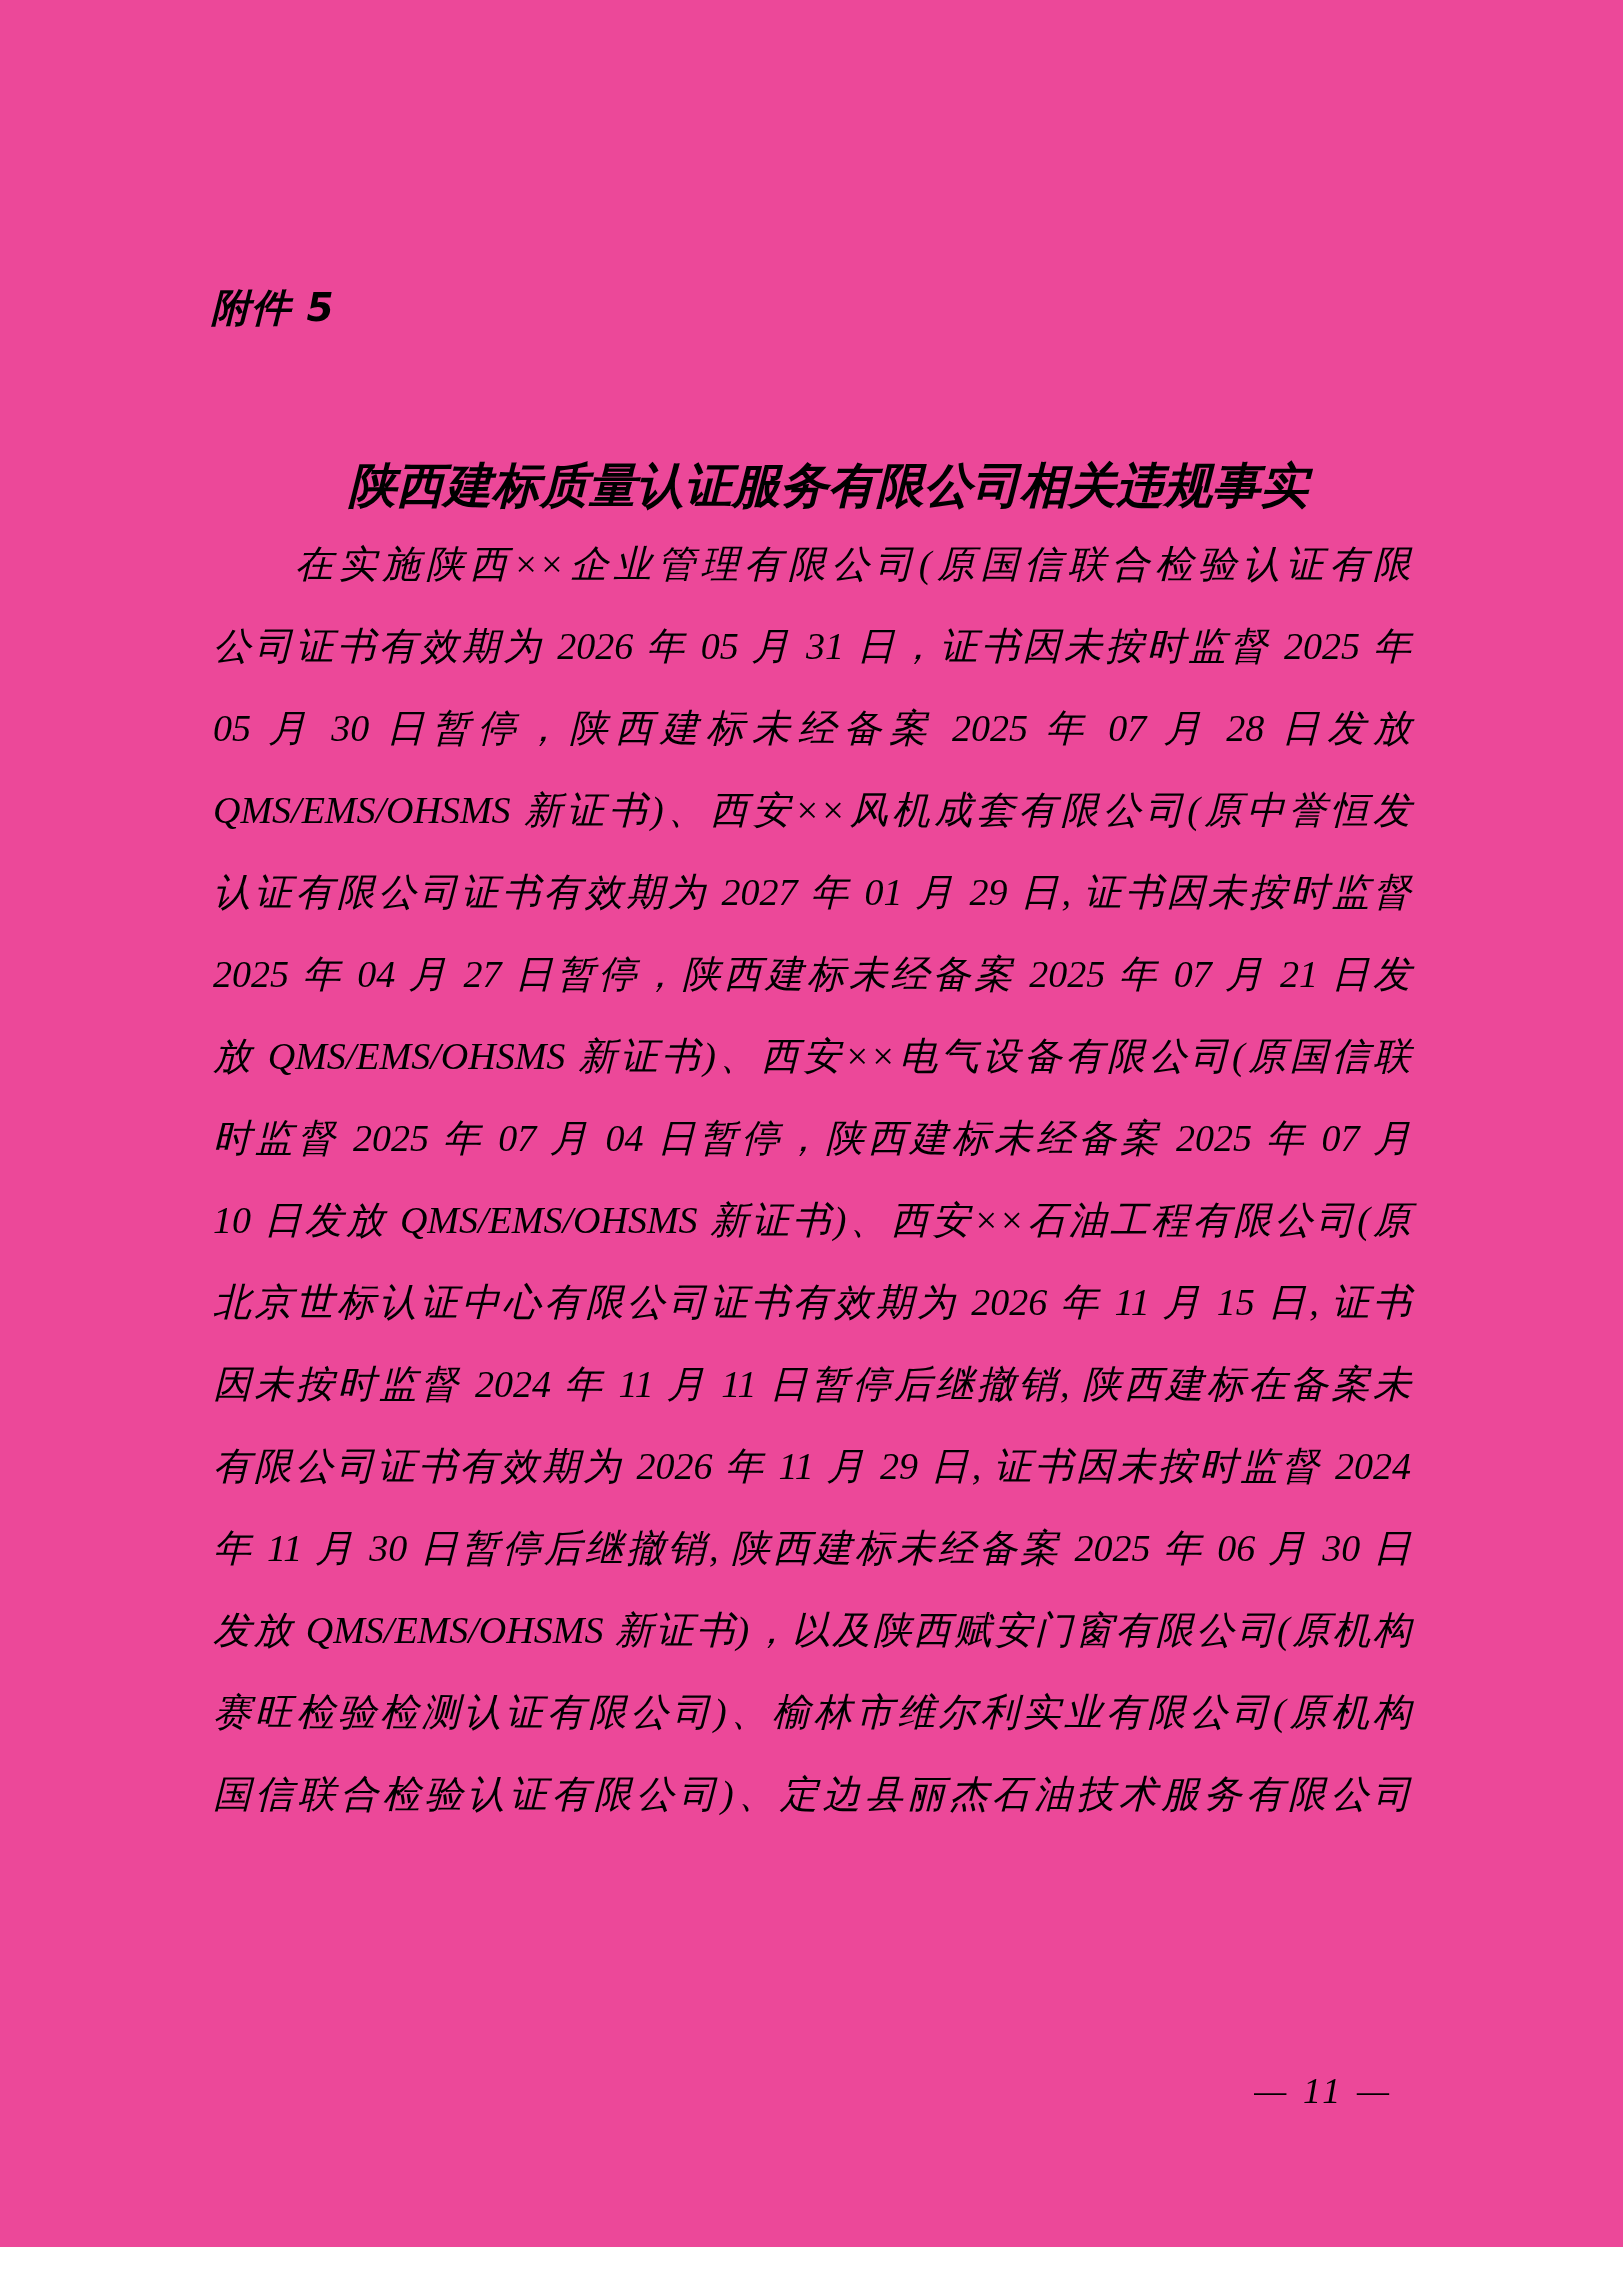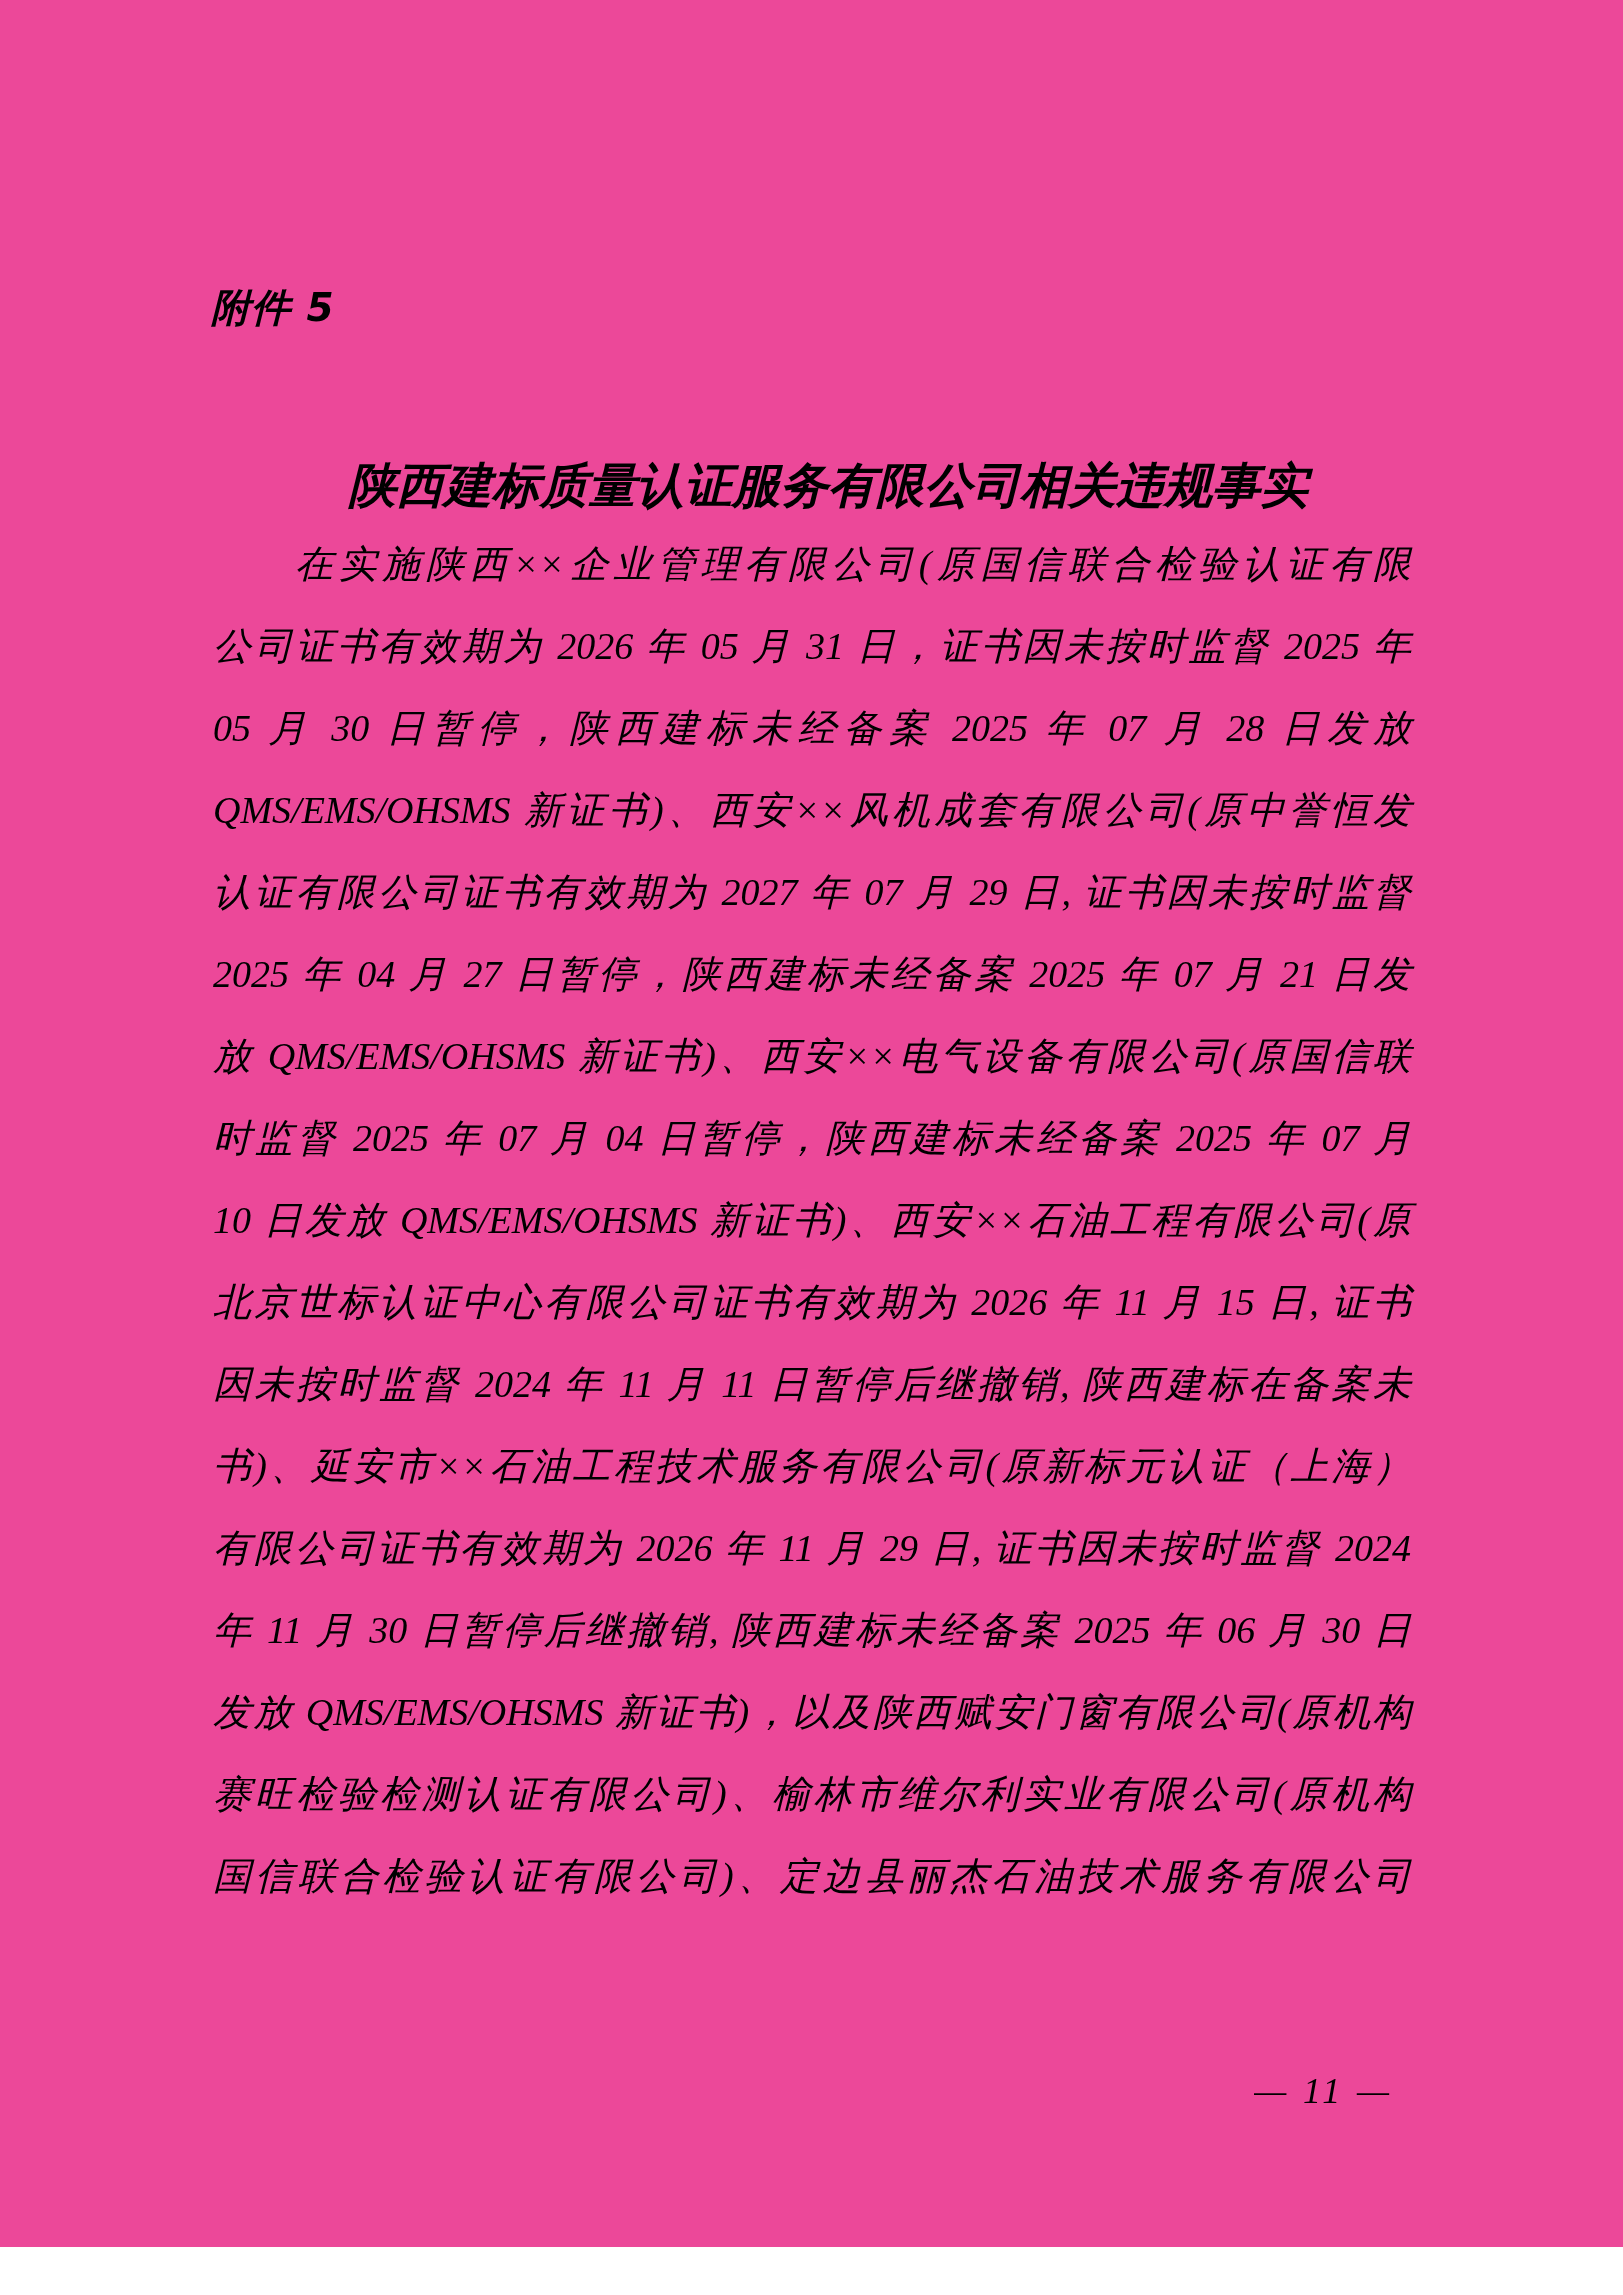--- a/index.html
+++ b/index.html
@@ -74,28 +74,27 @@
 
   <div class="attachment-label">附件 5</div>
 
   <h1 class="doc-title">陕西建标质量认证服务有限公司相关违规事实</h1>
 
   <div class="doc-body">
     <div class="body-line indent">在实施陕西××企业管理有限公司(原国信联合检验认证有限</div>
     <div class="body-line">公司证书有效期为 2026 年 05 月 31 日，证书因未按时监督 2025 年</div>
     <div class="body-line">05 月 30 日暂停，陕西建标未经备案 2025 年 07 月 28 日发放</div>
     <div class="body-line">QMS/EMS/OHSMS 新证书)、西安××风机成套有限公司(原中誉恒发</div>
-    <div class="body-line">认证有限公司证书有效期为 2027 年 07 月 29 日, 证书因未按时监督</div>
+    <div class="body-line">认证有限公司证书有效期为 2027 年 01 月 29 日, 证书因未按时监督</div>
     <div class="body-line">2025 年 04 月 27 日暂停，陕西建标未经备案 2025 年 07 月 21 日发</div>
     <div class="body-line">放 QMS/EMS/OHSMS 新证书)、西安××电气设备有限公司(原国信联</div>
     <div class="body-line">时监督 2025 年 07 月 04 日暂停，陕西建标未经备案 2025 年 07 月</div>
     <div class="body-line">10 日发放 QMS/EMS/OHSMS 新证书)、西安××石油工程有限公司(原</div>
     <div class="body-line">北京世标认证中心有限公司证书有效期为 2026 年 11 月 15 日, 证书</div>
     <div class="body-line">因未按时监督 2024 年 11 月 11 日暂停后继撤销, 陕西建标在备案未</div>
-    <div class="body-line">书)、延安市××石油工程技术服务有限公司(原新标元认证（上海）</div>
     <div class="body-line">有限公司证书有效期为 2026 年 11 月 29 日, 证书因未按时监督 2024</div>
     <div class="body-line">年 11 月 30 日暂停后继撤销, 陕西建标未经备案 2025 年 06 月 30 日</div>
     <div class="body-line">发放 QMS/EMS/OHSMS 新证书)，以及陕西赋安门窗有限公司(原机构</div>
     <div class="body-line">赛旺检验检测认证有限公司)、榆林市维尔利实业有限公司(原机构</div>
     <div class="body-line">国信联合检验认证有限公司)、定边县丽杰石油技术服务有限公司</div>
   </div>
 
   <div class="page-number">— 11 —</div>
 
 </div>

